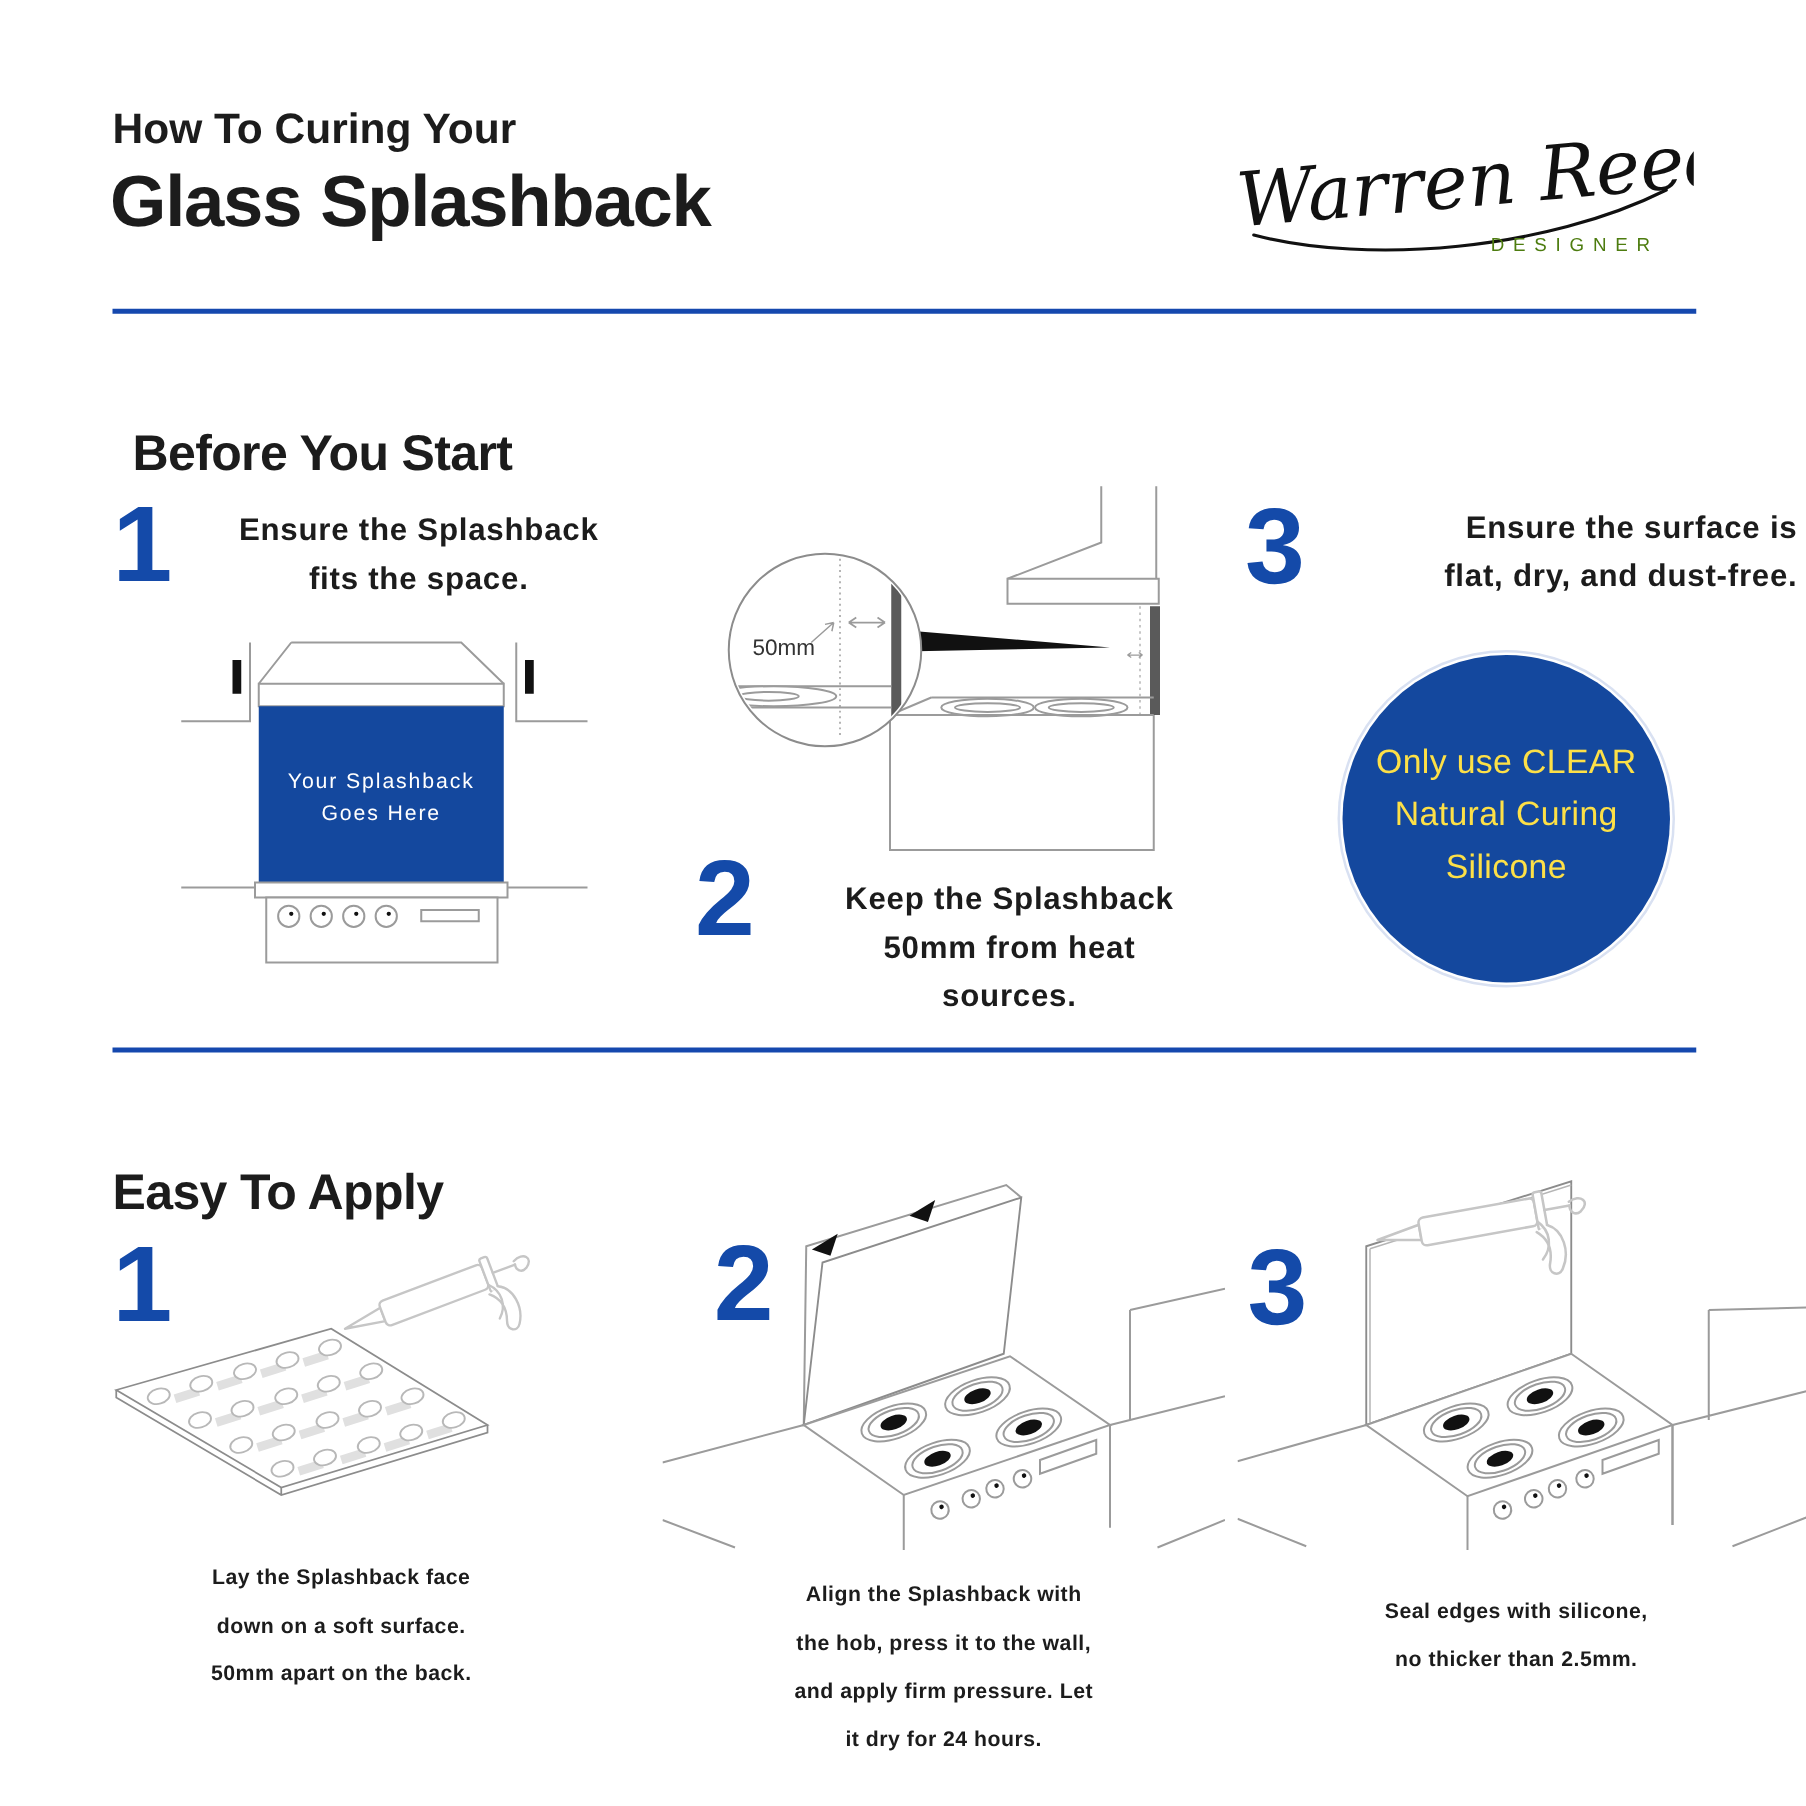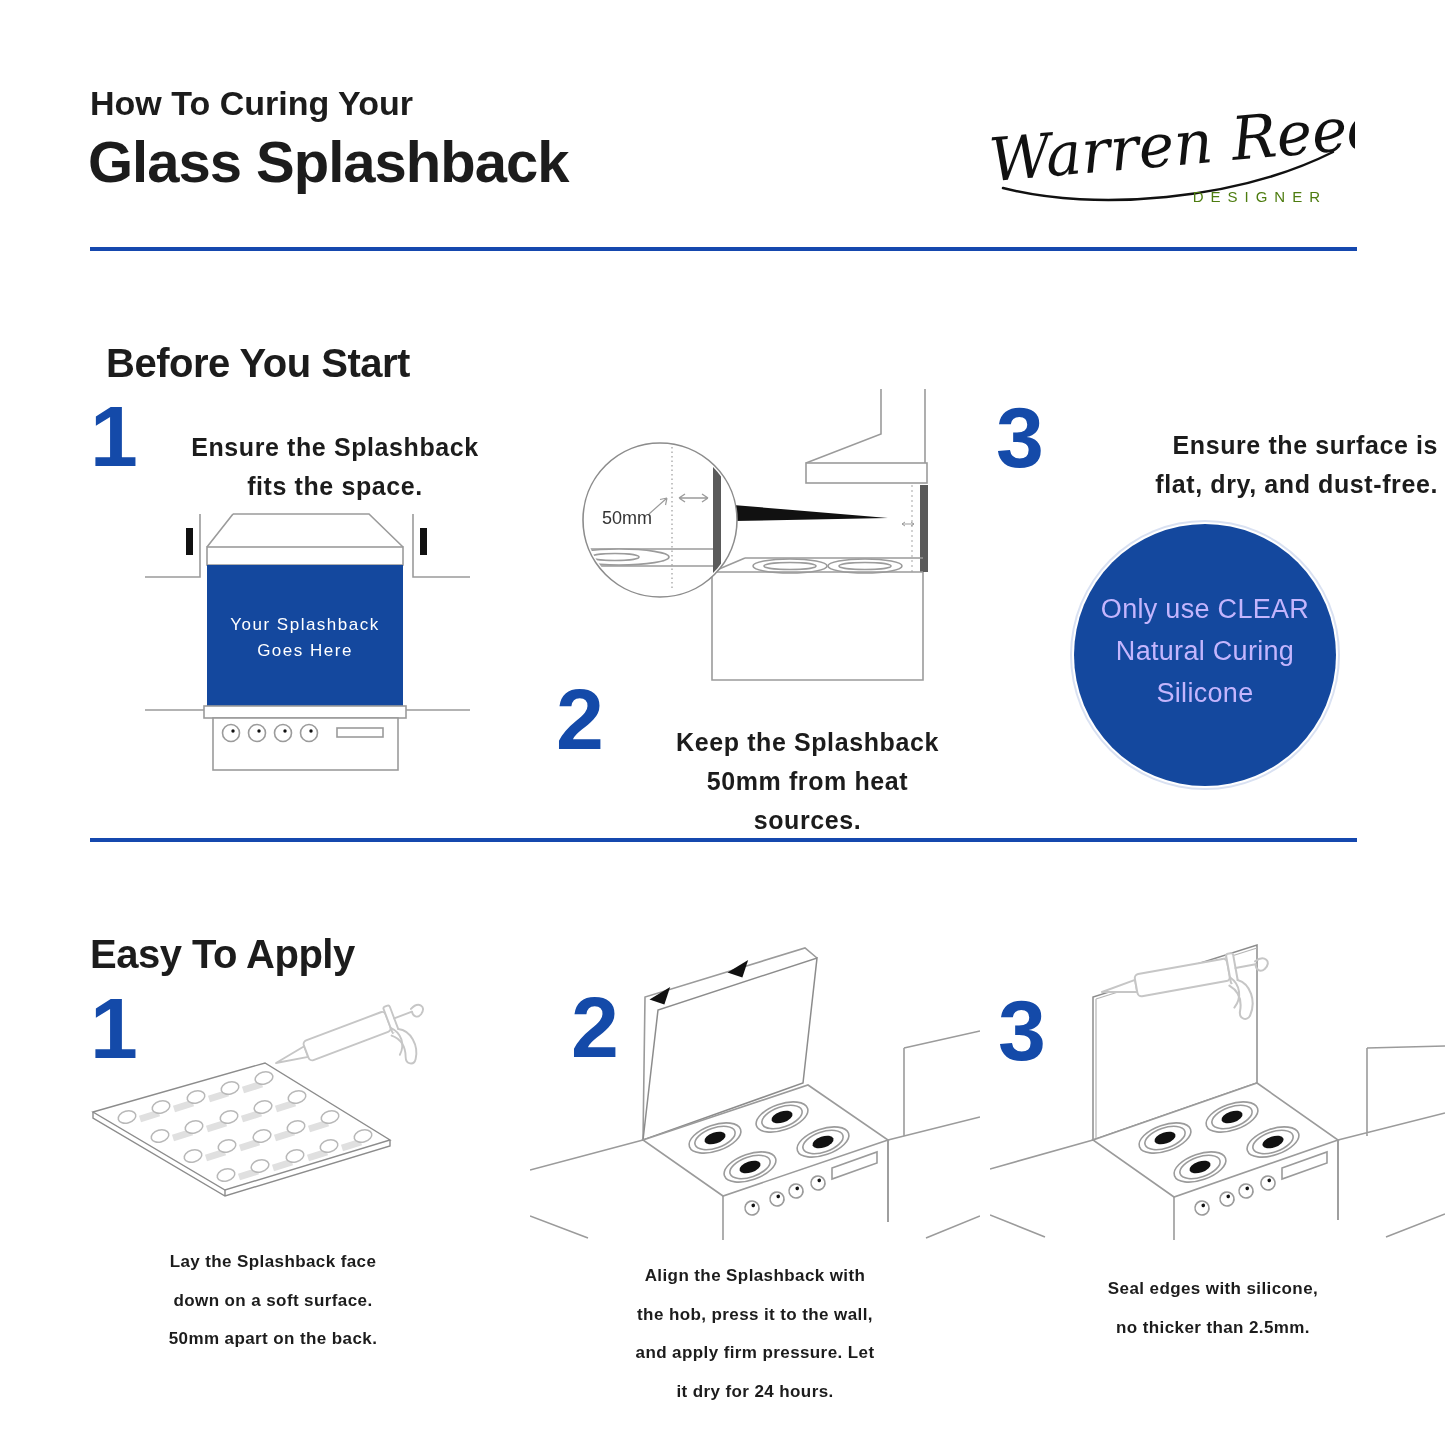--- a/index.html
+++ b/index.html
@@ -4,25 +4,25 @@
 <style>
   html,body{margin:0;padding:0;background:#fff;}
   .page{position:relative;width:1445px;height:1445px;background:#fff;overflow:hidden;
         font-family:"Liberation Sans",sans-serif;color:#1c1c1c;}
   .abs{position:absolute;}
   .title1{font-size:34px;font-weight:700;letter-spacing:0;}
   .title2{font-size:58px;font-weight:700;letter-spacing:-1px;}
   .divider{height:4px;background:var(--divider-blue,#1548AE);}
   .section-heading{font-size:40px;font-weight:700;letter-spacing:-0.5px;}
   .step-number{font-size:86px;font-weight:700;color:var(--accent-blue,#144AA9);line-height:1;}
-  .step-text{font-size:25px;font-weight:700;line-height:39px;letter-spacing:0.6px;text-align:center;margin-top:23px;}
+  .step-text{font-size:25px;font-weight:700;line-height:39px;letter-spacing:0.6px;text-align:center;}
   .step-text.left{text-align:right;}
   .caption{font-size:17px;font-weight:700;line-height:38.5px;letter-spacing:0.4px;text-align:center;}
   .badge{width:262px;height:262px;border-radius:50%;background:var(--panel-blue,#14489E);
-         box-shadow:0 0 0 2px #fff,0 0 0 4px #d9e1f2;color:#c4b5fd;text-align:center;
+         box-shadow:0 0 0 2px #fff,0 0 0 4px #d9e1f2;color:#fde047;text-align:center;
          box-sizing:border-box;padding-top:64px;font-size:27px;line-height:42px;font-weight:400;letter-spacing:0.3px;}
   .logo-sub{font-size:15px;letter-spacing:7px;color:#4d7c0f;font-weight:400;}
   svg text{font-family:"Liberation Sans",sans-serif;}
   .sig-text{font-family:"DejaVu Serif",serif;font-style:italic;}
   .fill-blue{fill:var(--panel-blue,#14489E);}
   .ln{stroke:#9b9b9b;stroke-width:1.6;fill:none;}
   .lnw{stroke:#9b9b9b;stroke-width:1.6;fill:#fff;}
 </style>
 </head>
 <body>

